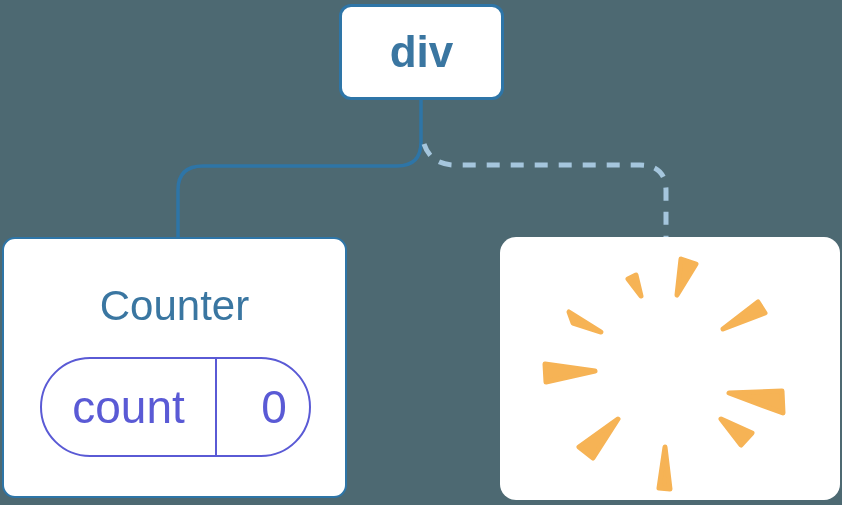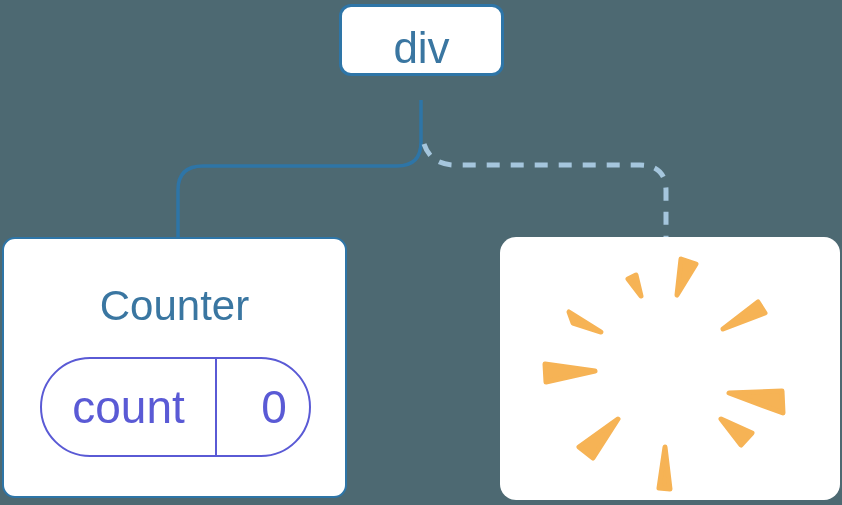--- a/index.html
+++ b/index.html
@@ -31,30 +31,30 @@
     fill: none;
     stroke: var(--edge-dashed, #A5C6DD);
     stroke-width: 5;
     stroke-dasharray: 13 11;
   }
   .node-div {
     position: absolute;
     left: 339px;
     top: 4px;
     width: 165px;
-    height: 72px;
+    height: 96px;
     box-sizing: border-box;
     background: var(--card-bg, #fff);
     border: 3px solid var(--node-border, #2E75A7);
     border-radius: 12px;
     display: flex;
-    align-items: flex-end;
+    align-items: center;
     justify-content: center;
     font-size: 44px;
-    font-weight: 400;
+    font-weight: 700;
     color: var(--node-text, #3A76A1);
   }
   .counter-card {
     position: absolute;
     left: 2px;
     top: 237px;
     width: 345px;
     height: 261px;
     box-sizing: border-box;
     background: var(--card-bg, #fff);

